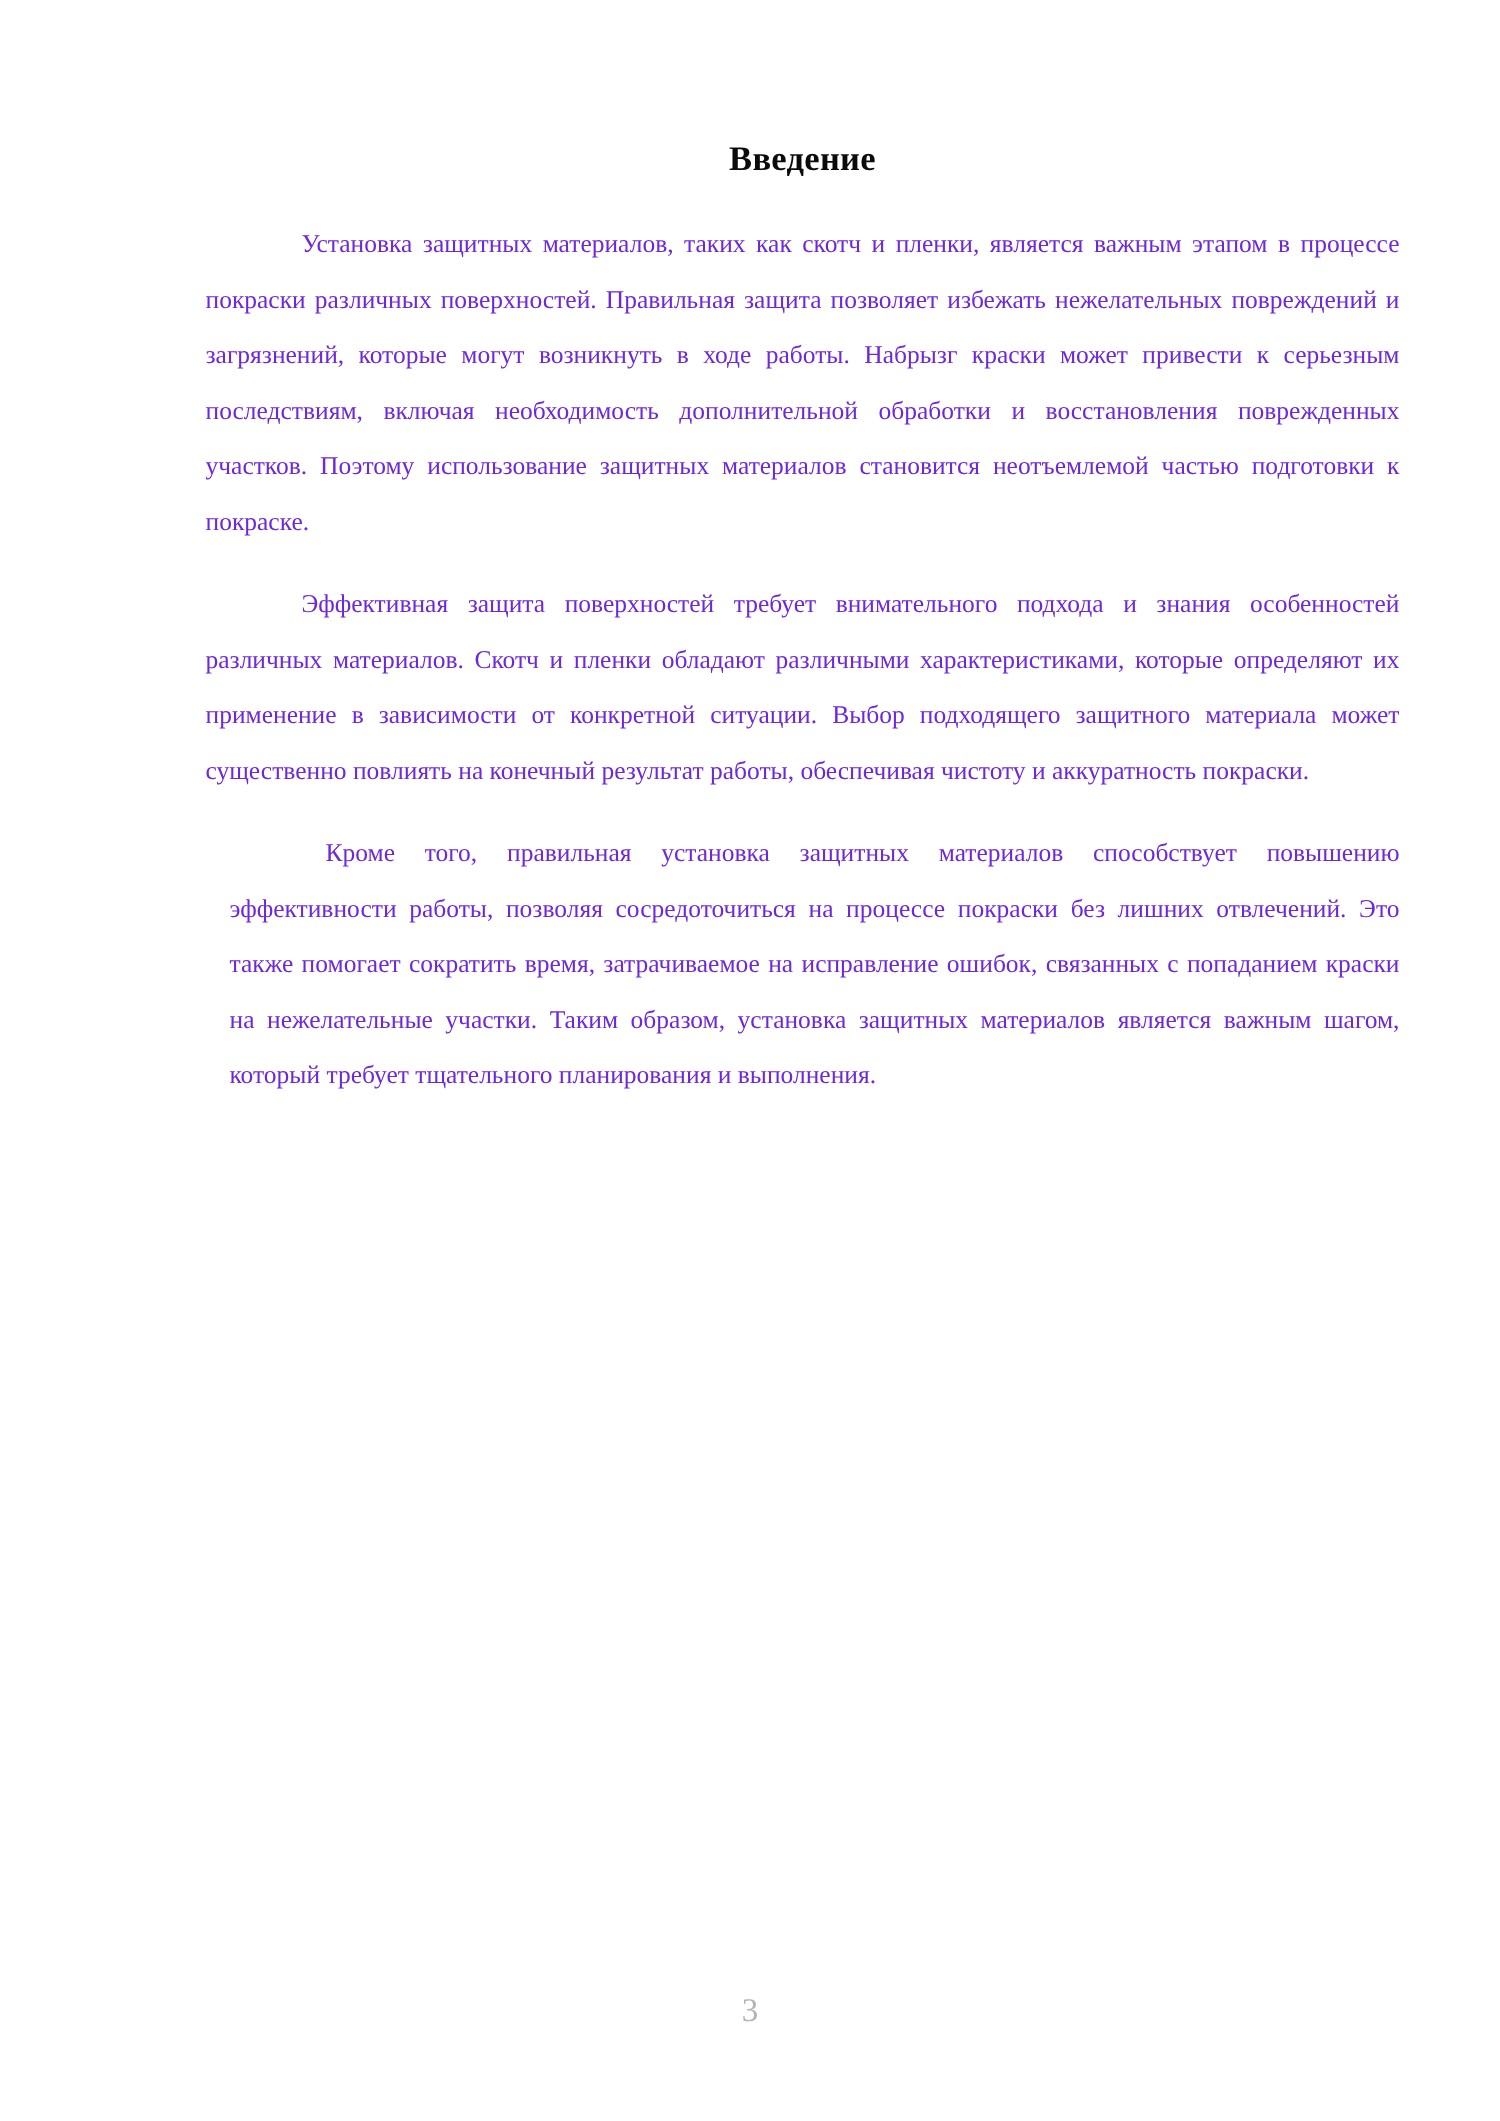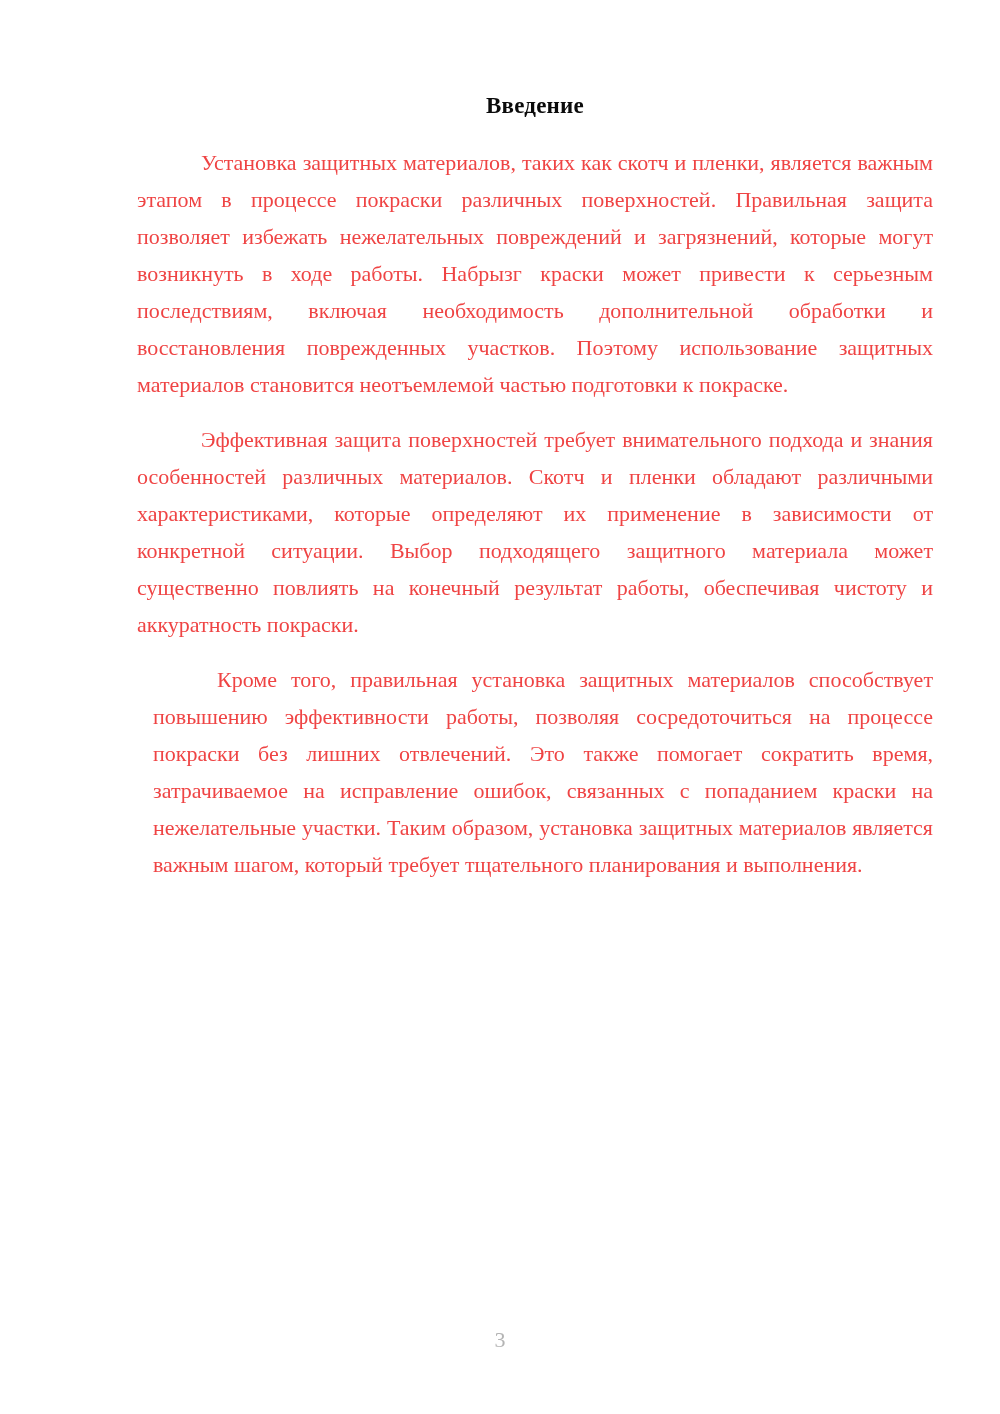--- a/index.html
+++ b/index.html
@@ -42,27 +42,27 @@
     padding-top: 92px;
     line-height: 1.25;
     color: #0b0b0b;
   }
 
   .body-block {
     margin-top: 23px;
   }
 
   .para {
-    font-size: 22px;
+    font-size: 17px;
     line-height: 37px;
     text-align: justify;
     text-justify: inter-word;
     text-indent: 64px;
     margin: 0 0 18px 0;
-    color: #ef4444;
+    color: #6d28d9;
     hyphens: none;
   }
 
   .para:last-child {
     margin-bottom: 0;
     margin-left: 16px;
   }
 
   .page-number {
     position: absolute;

